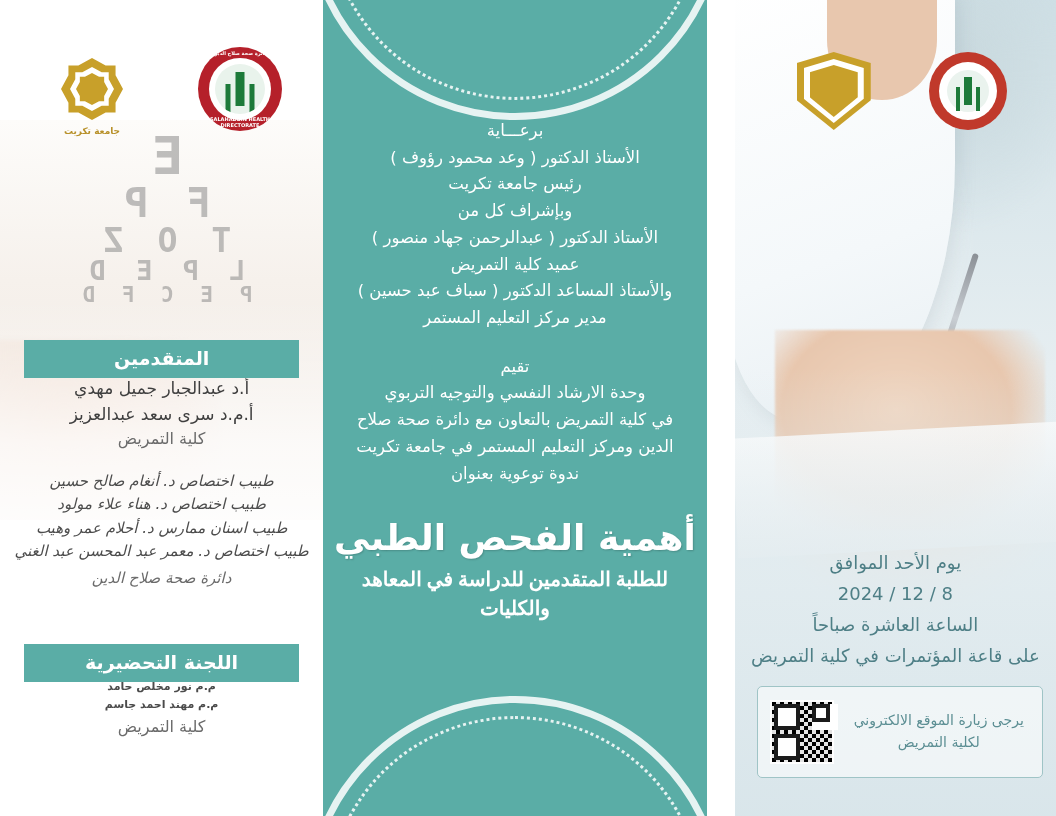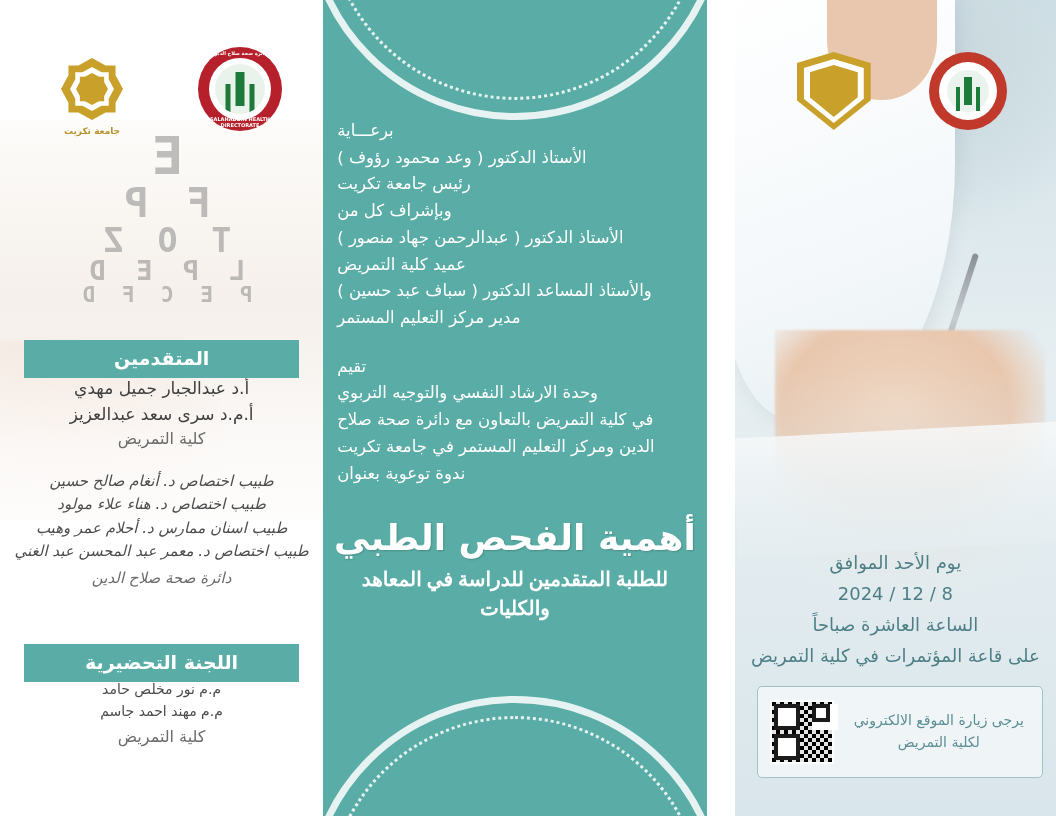--- a/index.html
+++ b/index.html
@@ -159,21 +159,21 @@
     position: absolute; top: 470px; left: 8px; right: 8px;
     text-align: center; color: #4d4d4d; font-style: italic;
   }
   .docs-block .line { font-size: 15px; line-height: 1.55; }
   .docs-block .sub  { font-size: 15px; color: #6b6b6b; margin-top: 6px; }
 
   .comm-block {
     position: absolute; top: 678px; left: 10px; right: 10px;
     text-align: center; color: #4b4b4b;
   }
-  .comm-block .name { font-size: 14px; line-height: 1.6; }
+  .comm-block .name { font-size: 11px; line-height: 1.6; font-weight: bold; }
   .comm-block .sub  { font-size: 16px; color: #6b6b6b; margin-top: 4px; }
 
   
   .panel-center {
     position: relative;
     width: 394px; height: 816px;
     background: #5aada6;
     color: #ffffff;
     overflow: hidden;
   }
@@ -207,21 +207,21 @@
     position: absolute;
     left: 50%; transform: translateX(-50%);
     bottom: -278px;
     width: 378px; height: 378px;
     border-radius: 50%;
     border: 3px dotted rgba(255,255,255,0.85);
   }
   .center-content {
     position: absolute;
     top: 118px; left: 14px; right: 14px;
-    text-align: left;
+    text-align: center;
   }
   .center-content .ln { font-size: 16.5px; line-height: 1.62; }
   .center-content .gap { height: 22px; }
   .title-main {
     position: absolute;
     top: 516px; left: 10px; right: 10px;
     text-align: center;
   }
   .title-main .t1 {
     font-size: 36px; font-weight: bold; line-height: 1.2;

